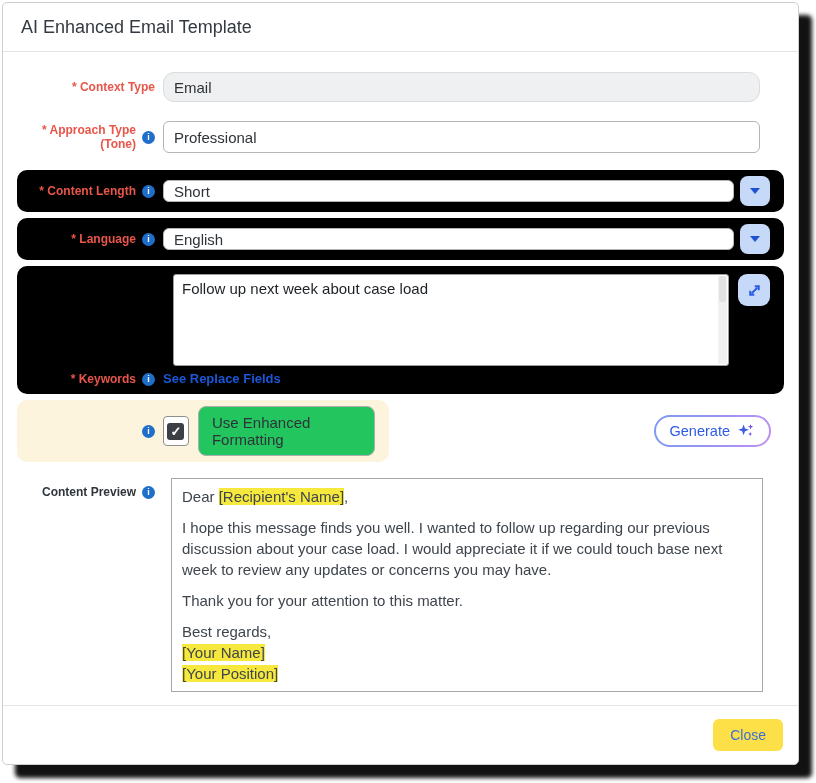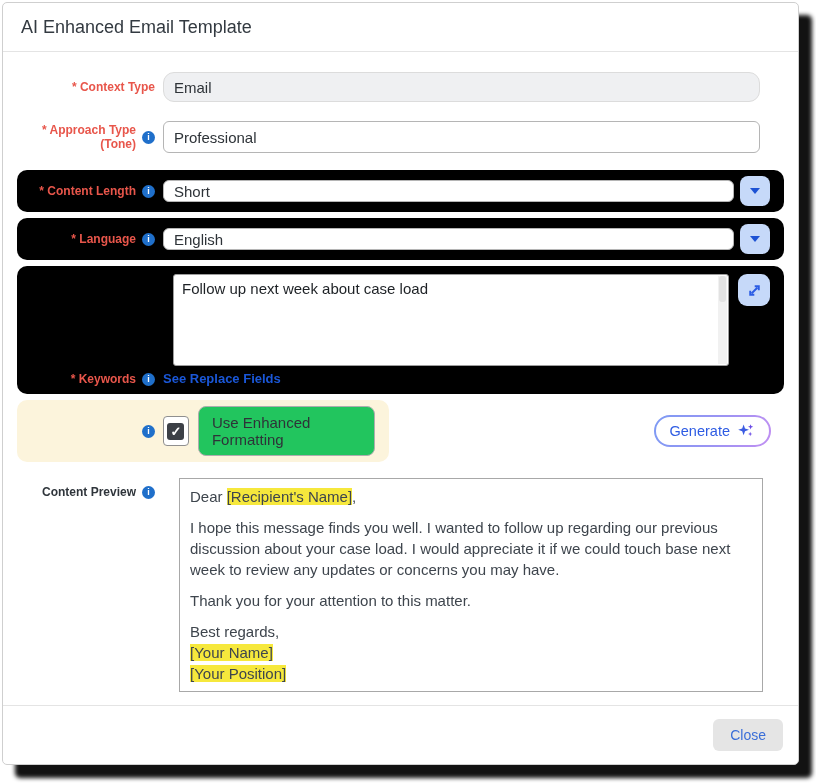--- a/index.html
+++ b/index.html
@@ -110,37 +110,37 @@
     padding: 2px; border-radius: 20px; cursor: pointer; border: none;
     background: linear-gradient(110deg, #7d9bf4 0%, #9c93f3 55%, #c18ff2 100%);
     display: inline-block;
   }
   .gen-inner {
     background: #fff; border-radius: 18px; padding: 5px 14px;
     display: flex; align-items: center; gap: 7px;
     font-size: 14.5px; color: #2d5be3;
   }
 
-  .row-preview { margin-top: 16px; align-items: flex-start; gap: 8px; }
+  .row-preview { margin-top: 16px; align-items: flex-start; }
   .row-preview .label-col { padding-top: 7px; }
   .preview-box {
     flex: 1; margin-left: 16px; margin-right: 21px; min-height: 209px;
     border: 1px solid #a8a8a8; background: #fff; padding: 7px 10px;
     font-size: 15px; color: #3e454d; line-height: 21px;
   }
   .preview-box .block { margin-bottom: 10px; }
   .preview-box .block:last-child { margin-bottom: 0; }
   .hl { background: #f6e83c; }
 
   .modal-footer {
     border-top: 1px solid #e4e4e4; padding: 13px 15px;
     display: flex; justify-content: flex-end; gap: 10px; align-items: center;
   }
   .btn-close {
-    background: #e5e5e5; color: #3a6ed8; border: none; border-radius: 6px;
+    background: #fde047; color: #3a6ed8; border: none; border-radius: 6px;
     padding: 8px 17px; font-size: 14px; cursor: pointer;
     font-family: "Liberation Sans", sans-serif;
   }
   .btn-save {
     background: #1b63e8; color: #fff; border: none; border-radius: 6px;
     padding: 8px 13px; font-size: 14px; font-weight: bold; cursor: pointer;
     font-family: "Liberation Sans", sans-serif;
   }
 </style>
 </head>

